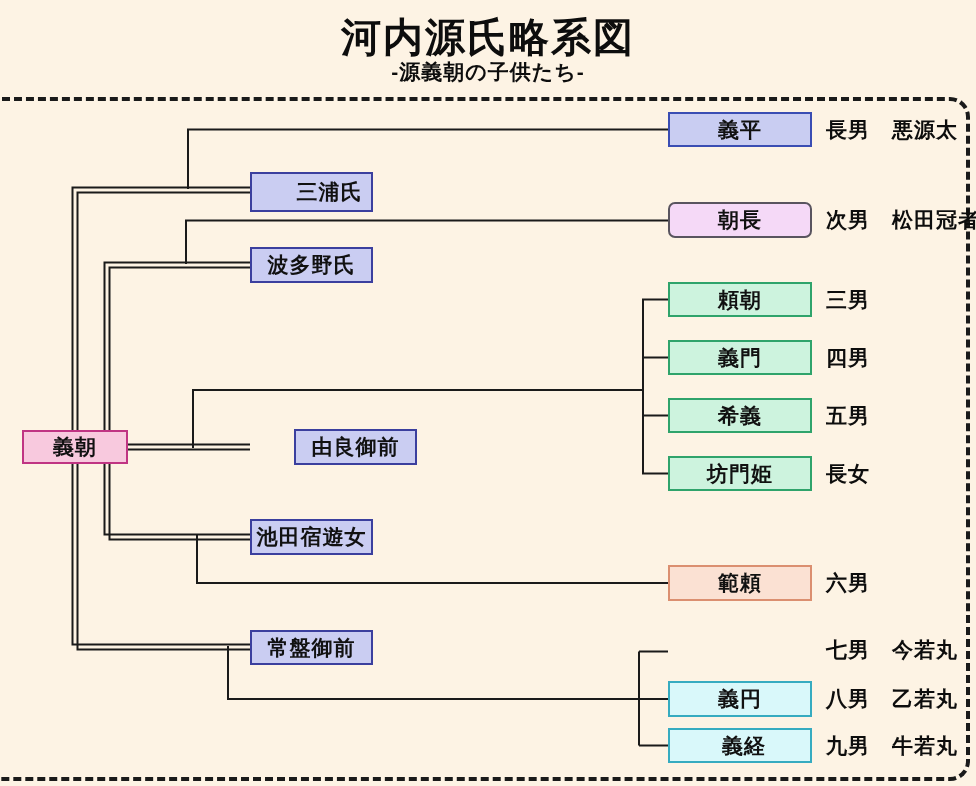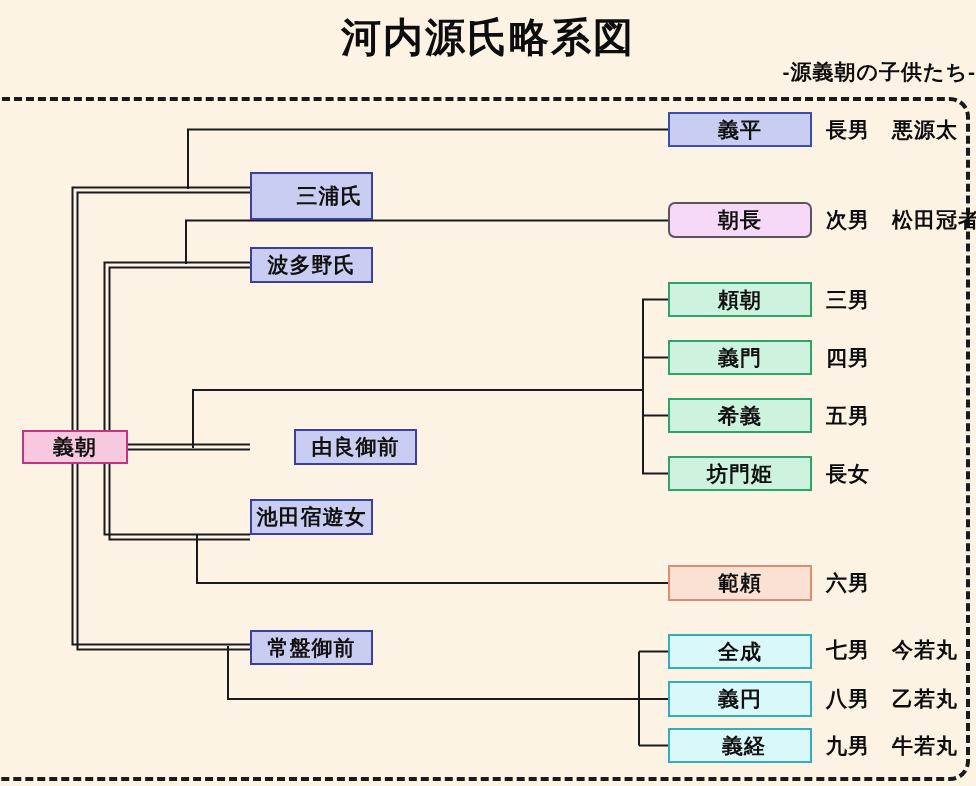--- a/index.html
+++ b/index.html
@@ -12,21 +12,21 @@
   }
   .stage { position: absolute; inset: 0; width: 976px; height: 786px; }
 
   .title {
     position: absolute; top: 10px; left: 0; width: 100%;
     text-align: center; font-size: 40px; font-weight: bold;
     letter-spacing: 2px; color: #0d0d0d;
   }
   .subtitle {
     position: absolute; top: 58px; left: 0; width: 100%;
-    text-align: right; font-size: 21px; font-weight: bold;
+    text-align: center; font-size: 21px; font-weight: bold;
     letter-spacing: 1px; color: #0d0d0d;
   }
 
   .frame {
     position: absolute; left: -30px; top: 97px;
     width: 1000px; height: 684px;
     box-sizing: border-box;
     border: 4px dashed var(--frame, #1a1a1a);
     border-radius: 20px;
   }
@@ -79,30 +79,30 @@
     <path d="M668,220.5 L186,220.5 L186,264"></path>
     <path d="M193,448 L193,390 L643,390 M668,299.5 L643,299.5 L643,473.5 L668,473.5 M643,357.5 L668,357.5 M643,415.5 L668,415.5"></path>
     <path d="M668,583 L197,583 L197,535"></path>
     <path d="M228,646 L228,699 L668,699 M639,651.5 L639,745.5 M639,651.5 L668,651.5 M639,745.5 L668,745.5"></path>
   </svg>
 
   <div class="node role-father" style="left:22px; top:430px; width:106px; height:34px;">
     <span>義朝</span>
   </div>
 
-  <div class="node role-wife" style="left:250px; top:172px; width:123px; height:48px;padding-left:36px;">
+  <div class="node role-wife" style="left:250px; top:172px; width:123px; height:40px;padding-left:36px;">
     <span>三浦氏</span>
   </div>
   <div class="node role-wife" style="left:250px; top:247px; width:123px; height:36px;">
     <span>波多野氏</span>
   </div>
   <div class="node role-wife" style="left:250px; top:429px; width:123px; height:36px;margin-left:44px;">
     <span>由良御前</span>
   </div>
-  <div class="node role-wife" style="left:250px; top:499px; width:123px; height:36px;">
+  <div class="node role-wife" style="left:250px; top:519px; width:123px; height:36px;">
     <span>池田宿遊女</span>
   </div>
   <div class="node role-wife" style="left:250px; top:630px; width:123px; height:35px;">
     <span>常盤御前</span>
   </div>
 
   <div class="node role-blue" style="left:668px; top:112px; width:144px; height:35px;">
     <span>義平</span>
   </div>
   <div class="node role-pink" style="left:668px; top:202px; width:144px; height:36px;">
@@ -116,23 +116,20 @@
   </div>
   <div class="node role-green" style="left:668px; top:398px; width:144px; height:35px;">
     <span>希義</span>
   </div>
   <div class="node role-green" style="left:668px; top:456px; width:144px; height:35px;">
     <span>坊門姫</span>
   </div>
   <div class="node role-peach" style="left:668px; top:565px; width:144px; height:36px;">
     <span>範頼</span>
   </div>
-  <div class="node role-cyan" style="left:668px; top:634px; width:144px; height:35px;">
-    <span>全成</span>
-  </div>
   <div class="node role-cyan" style="left:668px; top:681px; width:144px; height:36px;">
     <span>義円</span>
   </div>
   <div class="node role-cyan" style="left:668px; top:728px; width:144px; height:35px;padding-left:8px;">
     <span>義経</span>
   </div>
 
   <div class="side-label" style="top:112px; line-height:35px;">長男　悪源太</div>
   <div class="side-label" style="top:202px; line-height:36px;">次男　松田冠者</div>
   <div class="side-label" style="top:282px; line-height:35px;">三男</div>

